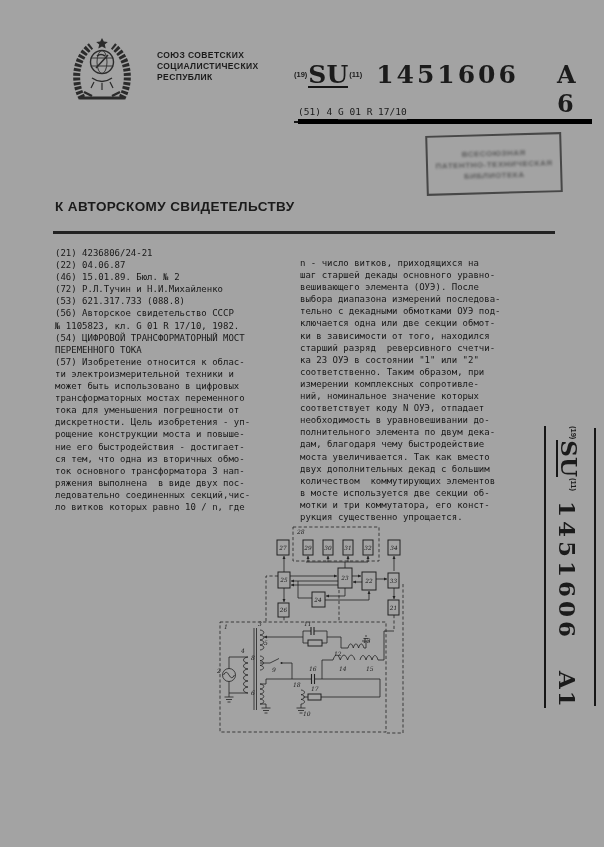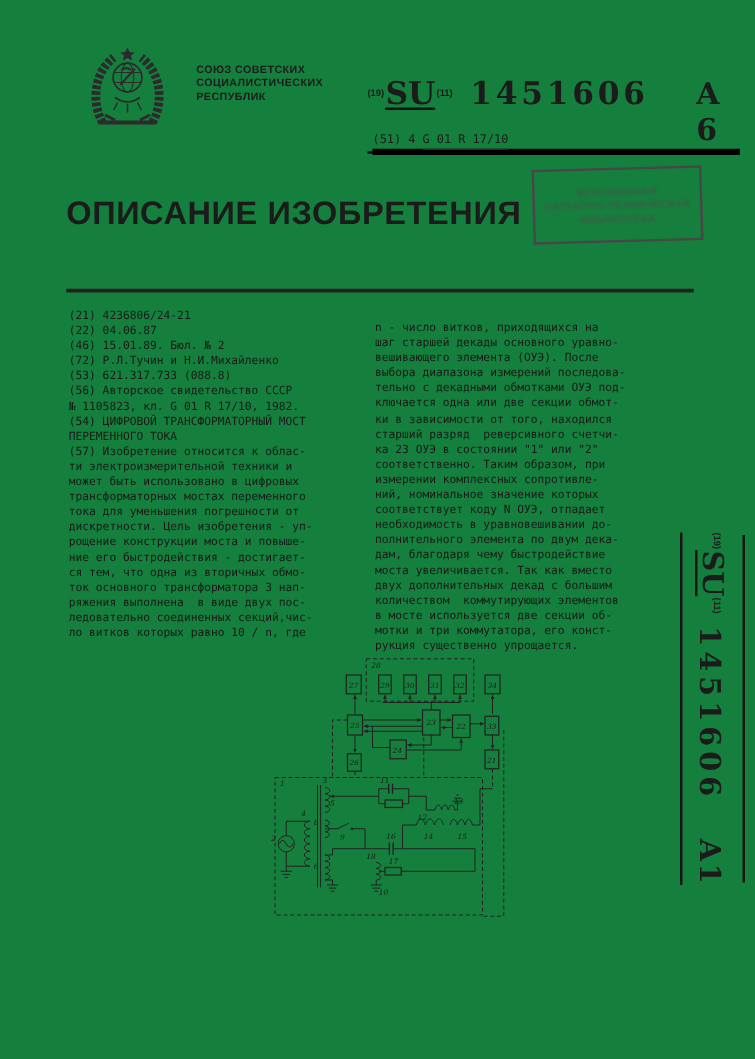--- a/index.html
+++ b/index.html
@@ -1,16 +1,16 @@
 <!DOCTYPE html>
 <html><head>
 <meta charset="utf-8">
 <style>
   html,body{margin:0;padding:0;background:#e8e8e4;}
-  .page{position:relative;width:604px;height:847px;margin:0 auto;background:#15803d;color:#1b1b1b;overflow:hidden;
+  .page{position:relative;width:604px;height:847px;margin:0 auto;background:#a3a3a3;color:#1b1b1b;overflow:hidden;
         font-family:"Liberation Sans",sans-serif;}
   .abs{position:absolute;}
   
   .ussr-lines{left:157px;top:50px;font-size:8.5px;line-height:11px;font-weight:700;letter-spacing:.4px;white-space:pre;}
   .pub-row{left:294px;top:60px;width:298px;display:flex;align-items:baseline;border-bottom:2px solid #161616;padding-bottom:3px;}
   .sup{font-size:7.5px;position:relative;top:-6px;font-weight:700;}
   .su-code{font:700 25px "DejaVu Serif",serif;border-bottom:2.5px solid #161616;line-height:22px;margin:0 1px;}
   .pub-number{font:700 25px "DejaVu Serif",serif;letter-spacing:3px;margin-left:14px;}
   .pub-kind{font:700 24px "DejaVu Serif",serif;letter-spacing:2px;margin-left:38px;}
   .ipc-row{left:298px;top:106px;width:294px;font:9.5px "DejaVu Sans Mono",monospace;border-bottom:5px solid #000000;padding-bottom:2px;white-space:pre;}
@@ -75,21 +75,21 @@
   </div>
 
   <div class="abs ipc-row"><span>(51) 4 </span><span class="ipc-code">G 01 R 17/10</span></div>
 
   <div class="abs stamp">
     <div>ВСЕСОЮЗНАЯ</div>
     <div>ПАТЕНТНО-ТЕХНИЧЕСКАЯ</div>
     <div>БИБЛИОТЕКА</div>
   </div>
 
-  <div class="abs doc-title">ОПИСАНИЕ ИЗОБРЕТЕНИЯ</div>
+  <div class="abs doc-subtitle">К АВТОРСКОМУ СВИДЕТЕЛЬСТВУ</div>
   <div class="abs rule"></div>
 
   <div class="abs col col-left">(21) 4236806/24-21
 (22) 04.06.87
 (46) 15.01.89. Бюл. № 2
 (72) Р.Л.Тучин и Н.И.Михайленко
 (53) 621.317.733 (088.8)
 (56) Авторское свидетельство СССР
 № 1105823, кл. G 01 R 17/10, 1982.
 (54) ЦИФРОВОЙ ТРАНСФОРМАТОРНЫЙ МОСТ

